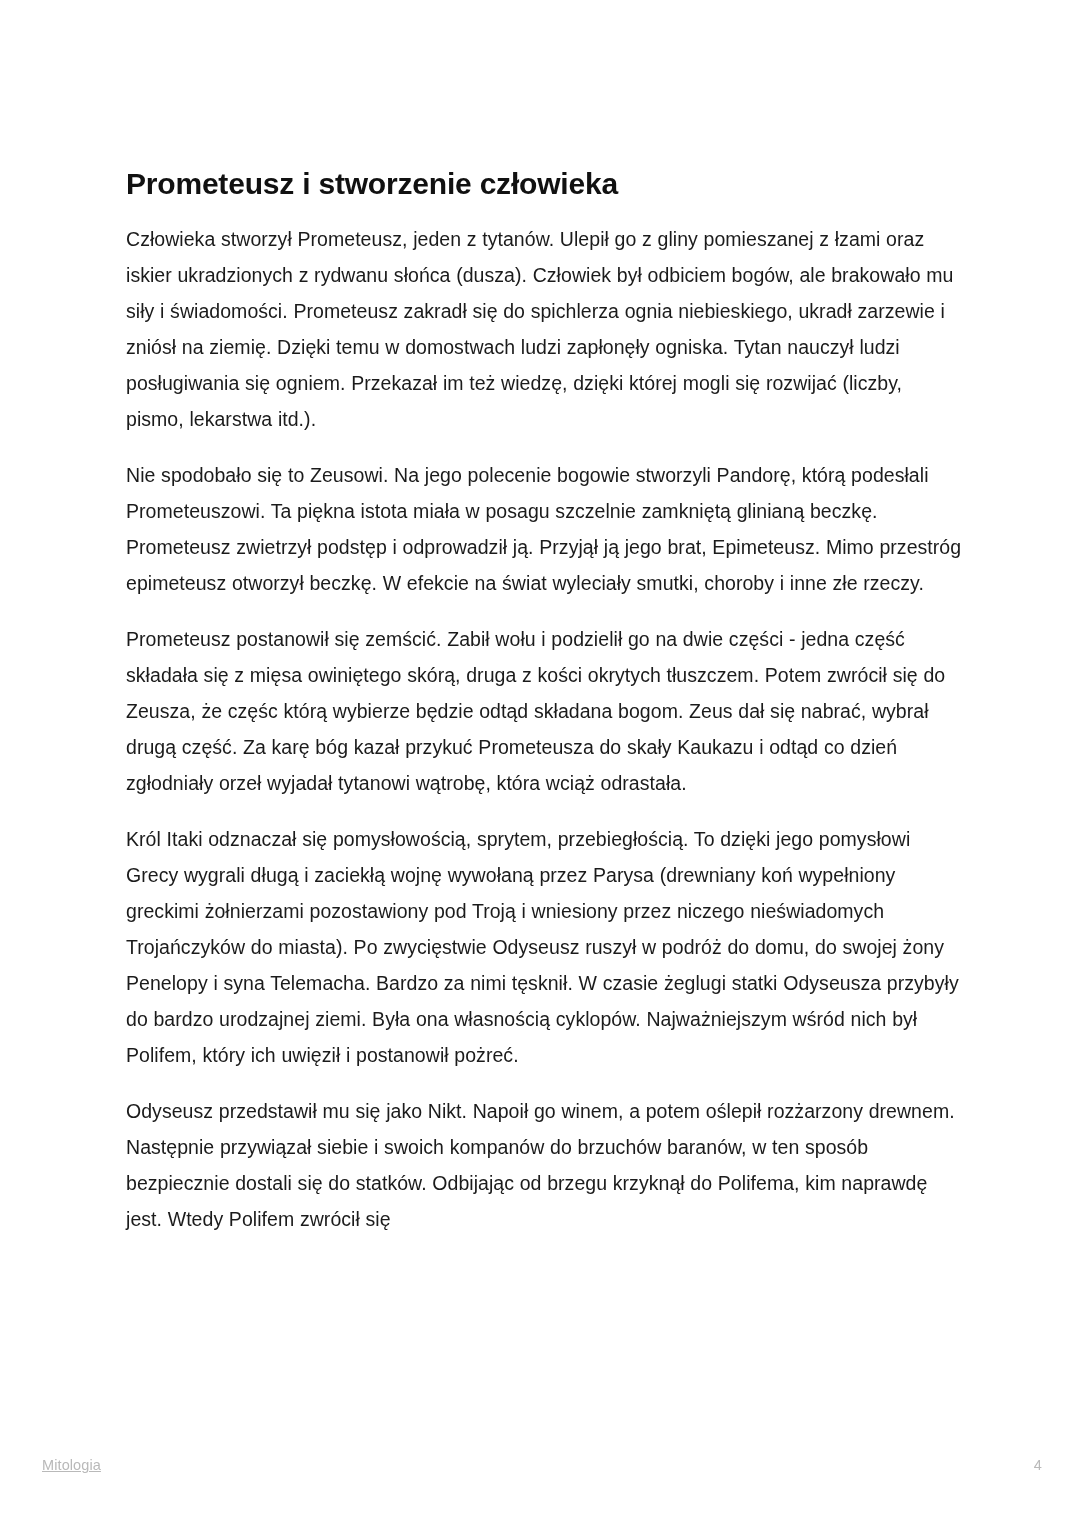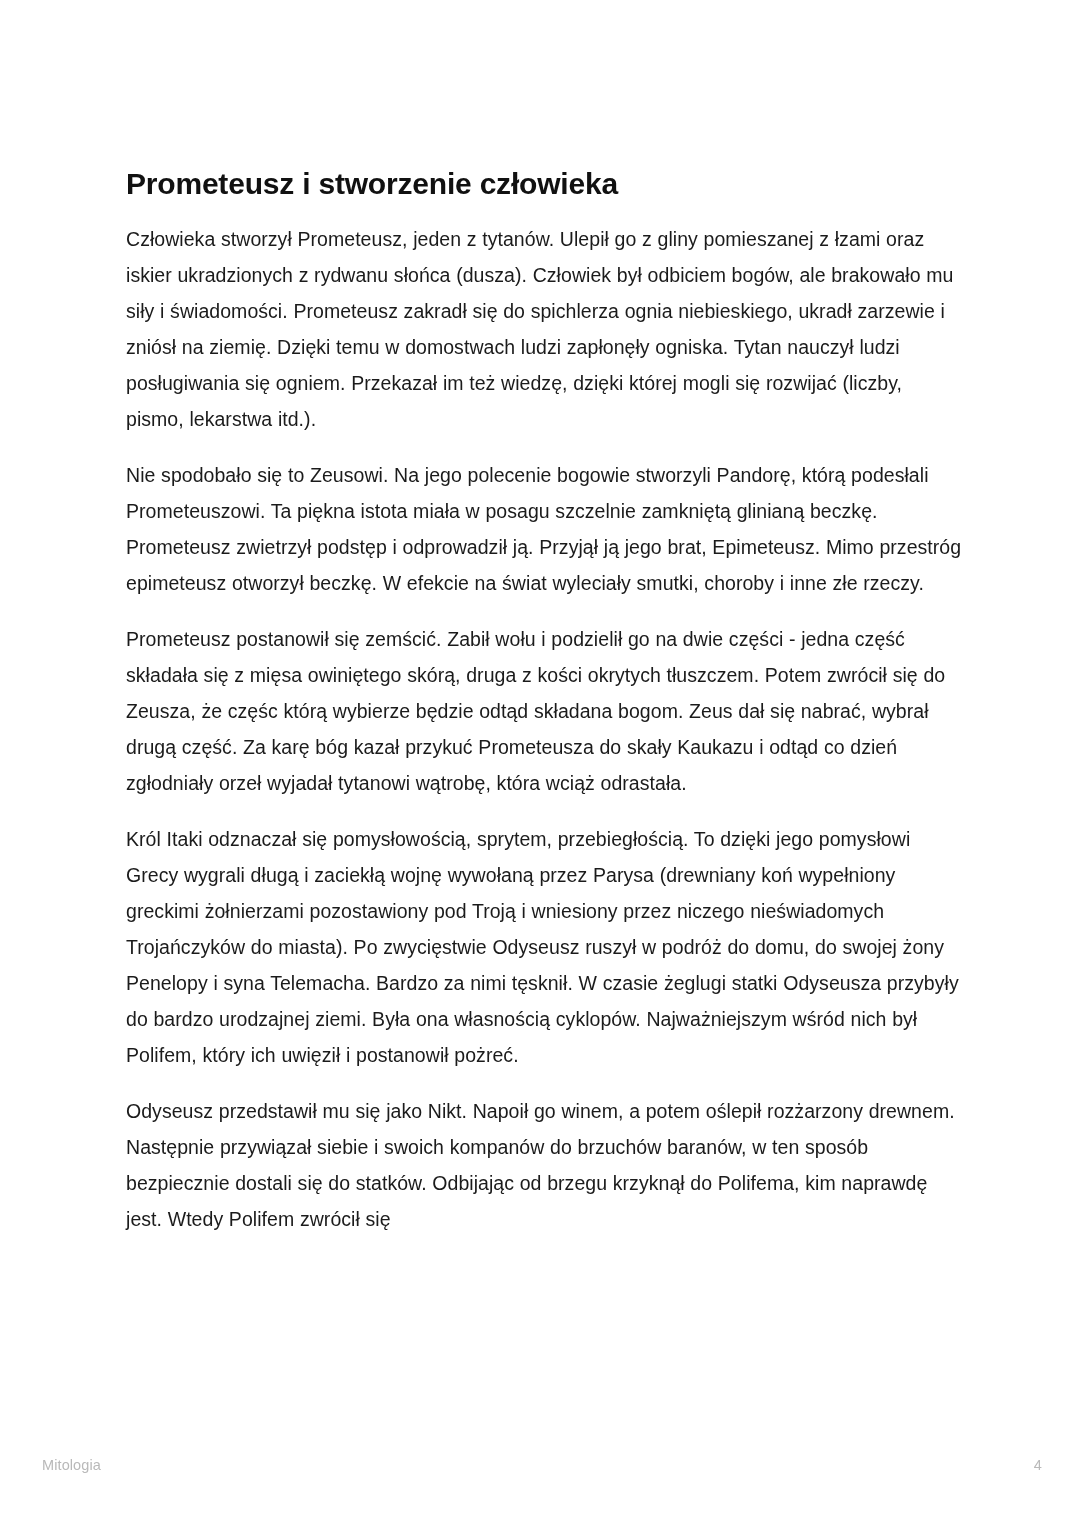--- a/index.html
+++ b/index.html
@@ -69,20 +69,21 @@
   }
 
   .footer-left {
     position: absolute;
     left: 42px;
     top: 0;
     font-size: 14.5px;
     line-height: 20px;
     color: #b9b9b9;
     letter-spacing: 0.1px;
+    text-decoration: underline;
   }
 
   .footer-right {
     position: absolute;
     right: 38px;
     top: 0;
     font-size: 14.5px;
     line-height: 20px;
     color: #b9b9b9;
     letter-spacing: 0.1px;

